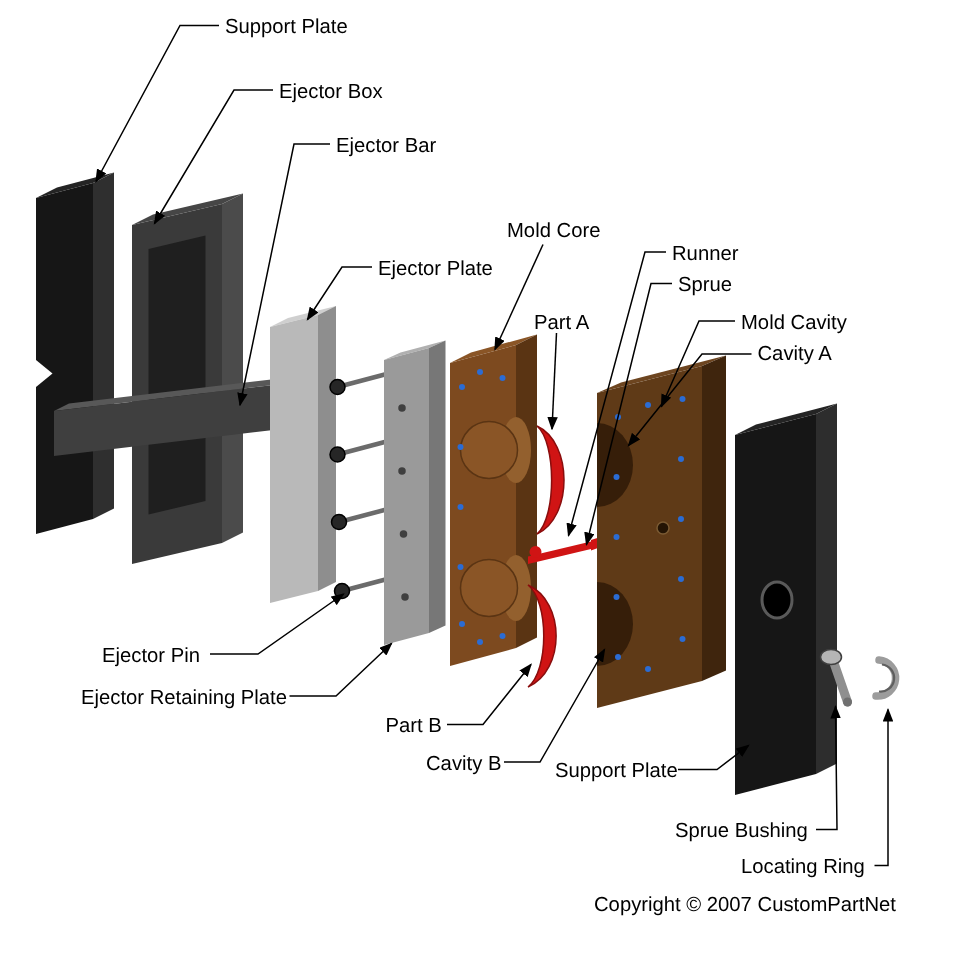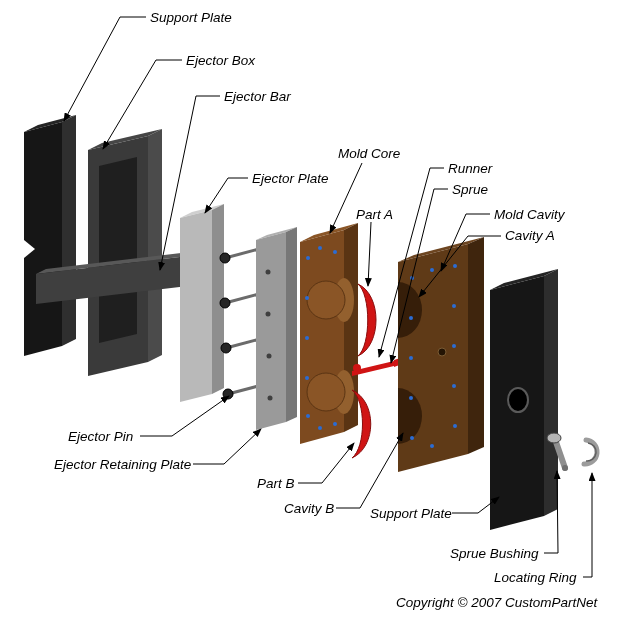--- a/index.html
+++ b/index.html
@@ -1,17 +1,17 @@
 <!DOCTYPE html>
 <html><head>
 <meta charset="utf-8">
 <style>
   html,body{margin:0;padding:0;background:#fff;}
   .stage{position:relative;width:640px;height:640px;background:#1d4ed8;overflow:hidden;
-         font-family:"Liberation Sans",sans-serif;font-style:italic;}
+         font-family:"Liberation Sans",sans-serif;}
   svg text{font-family:"Liberation Sans",sans-serif;font-size:13.5px;fill:#000;}
   svg text.copyright{font-size:13.5px;}
   .leader{stroke:#000;stroke-width:1;fill:none;}
 </style>
 </head>
 <body>
 
 <div class="stage">
 <svg width="640" height="640" viewBox="0 0 640 640">
   <defs>

